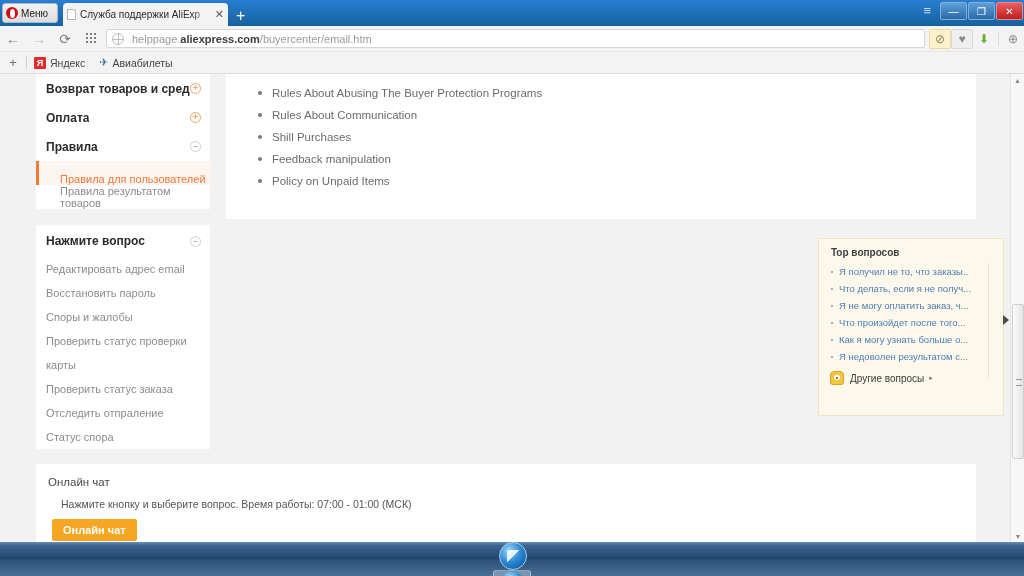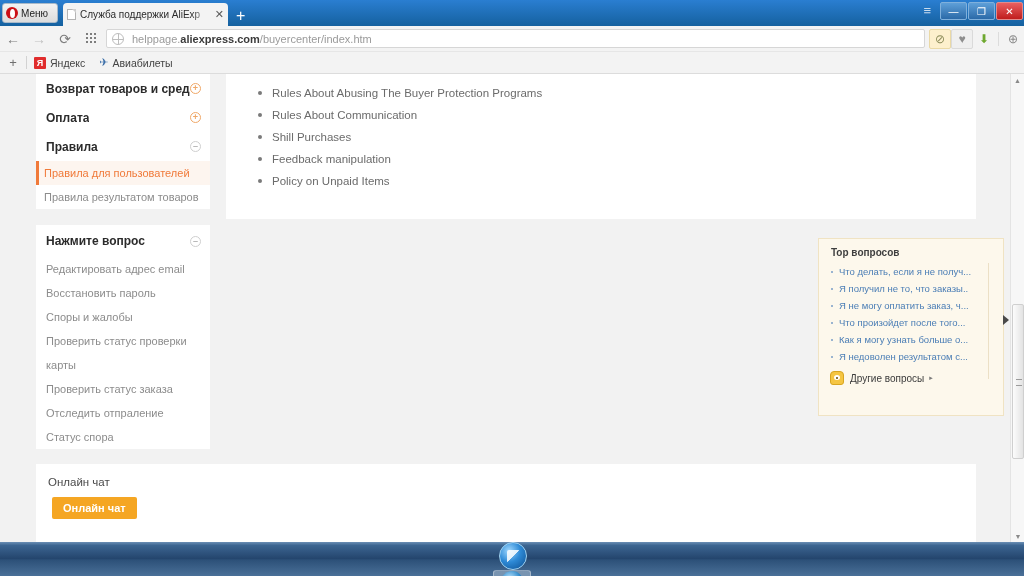--- a/index.html
+++ b/index.html
@@ -143,21 +143,21 @@
     position: relative;
   }
   .cat-row .lbl { white-space: nowrap; overflow: hidden; }
   .pm {
     width: 11px; height: 11px; border-radius: 50%; border: 1px solid #f0a868;
     color: #f0a868; font-size: 9px; line-height: 9px; text-align: center;
     flex: none; background: #fff;
   }
   .pm.minus { border-color: #cfcfcf; color: #b4b4b4; }
   .sub-row {
-    height: 24px; display: flex; align-items: center; padding-left: 8px;
+    height: 24px; display: flex; align-items: flex-end; padding-left: 24px;
     font-size: 11px; color: #8c8c8c; position: relative;
   }
   .sub-row.active { color: #f07a3a; background: #fdf5ef; }
   .sub-row.active::before {
     content: ""; position: absolute; left: 0; top: 0; bottom: 0; width: 3px;
     background: #f07a3a;
   }
   .sb-gap { height: 16px; }
   .q-head {
     height: 32px; display: flex; align-items: center; justify-content: space-between;
@@ -372,21 +372,21 @@
     <span class="navicon">⟳</span>
     <span class="navicon">
       <span class="grid-icon">
         <i style="left:0;top:0"></i><i style="left:4px;top:0"></i><i style="left:8px;top:0"></i>
         <i style="left:0;top:4px"></i><i style="left:4px;top:4px"></i><i style="left:8px;top:4px"></i>
         <i style="left:0;top:8px"></i><i style="left:4px;top:8px"></i><i style="left:8px;top:8px"></i>
       </span>
     </span>
     <div class="omnibox">
       <span class="globe"></span>
-      <span class="url"><span>helppage.</span><b>aliexpress.com</b><span>/buyercenter/index.htm</span></span>
+      <span class="url"><span>helppage.</span><b>aliexpress.com</b><span>/buyercenter/email.htm</span></span>
     </div>
     <span class="tbicon ad">⊘</span>
     <span class="tbicon heart">♥</span>
     <span class="tbicon dl">⬇</span>
     <span class="tbsep"></span>
     <span class="tbicon">⊕</span>
   </div>
 
   <div class="bookmarks">
     <span class="bm-plus">+</span>
@@ -467,37 +467,38 @@
         <li><span>Shill Purchases</span></li>
         <li><span>Feedback manipulation</span></li>
         <li><span>Policy on Unpaid Items</span></li>
       </ul>
     </div>
 
     <div class="topq">
       <div class="topq-title">Top вопросов</div>
       <div class="topq-divider"></div>
       <ul class="topq-list">
+        <li><span>Я получил не то, что заказы..</span></li>
         <li><span>Что делать, если я не получ...</span></li>
-        <li><span>Я получил не то, что заказы..</span></li>
         <li><span>Я не могу оплатить заказ, ч...</span></li>
         <li><span>Что произойдет после того...</span></li>
         <li><span>Как я могу узнать больше о...</span></li>
         <li><span>Я недоволен результатом с...</span></li>
       </ul>
       <div class="topq-more">
         <span class="mascot"></span>
         <span>Другие вопросы</span>
         <span class="more-caret">▸</span>
       </div>
       <div class="topq-rightarrow"></div>
     </div>
 
     <div class="chat-card">
       <div class="chat-title">Онлайн чат</div>
+      <div class="chat-sub">Нажмите кнопку и выберите вопрос. Время работы: 07:00 - 01:00 (МСК)</div>
       <div class="chat-btn">Онлайн чат</div>
     </div>
 
     <div class="pscroll">
       <div class="arw up">▲</div>
       <div class="pthumb"></div>
       <div class="arw dn">▼</div>
     </div>
   </div>
 

